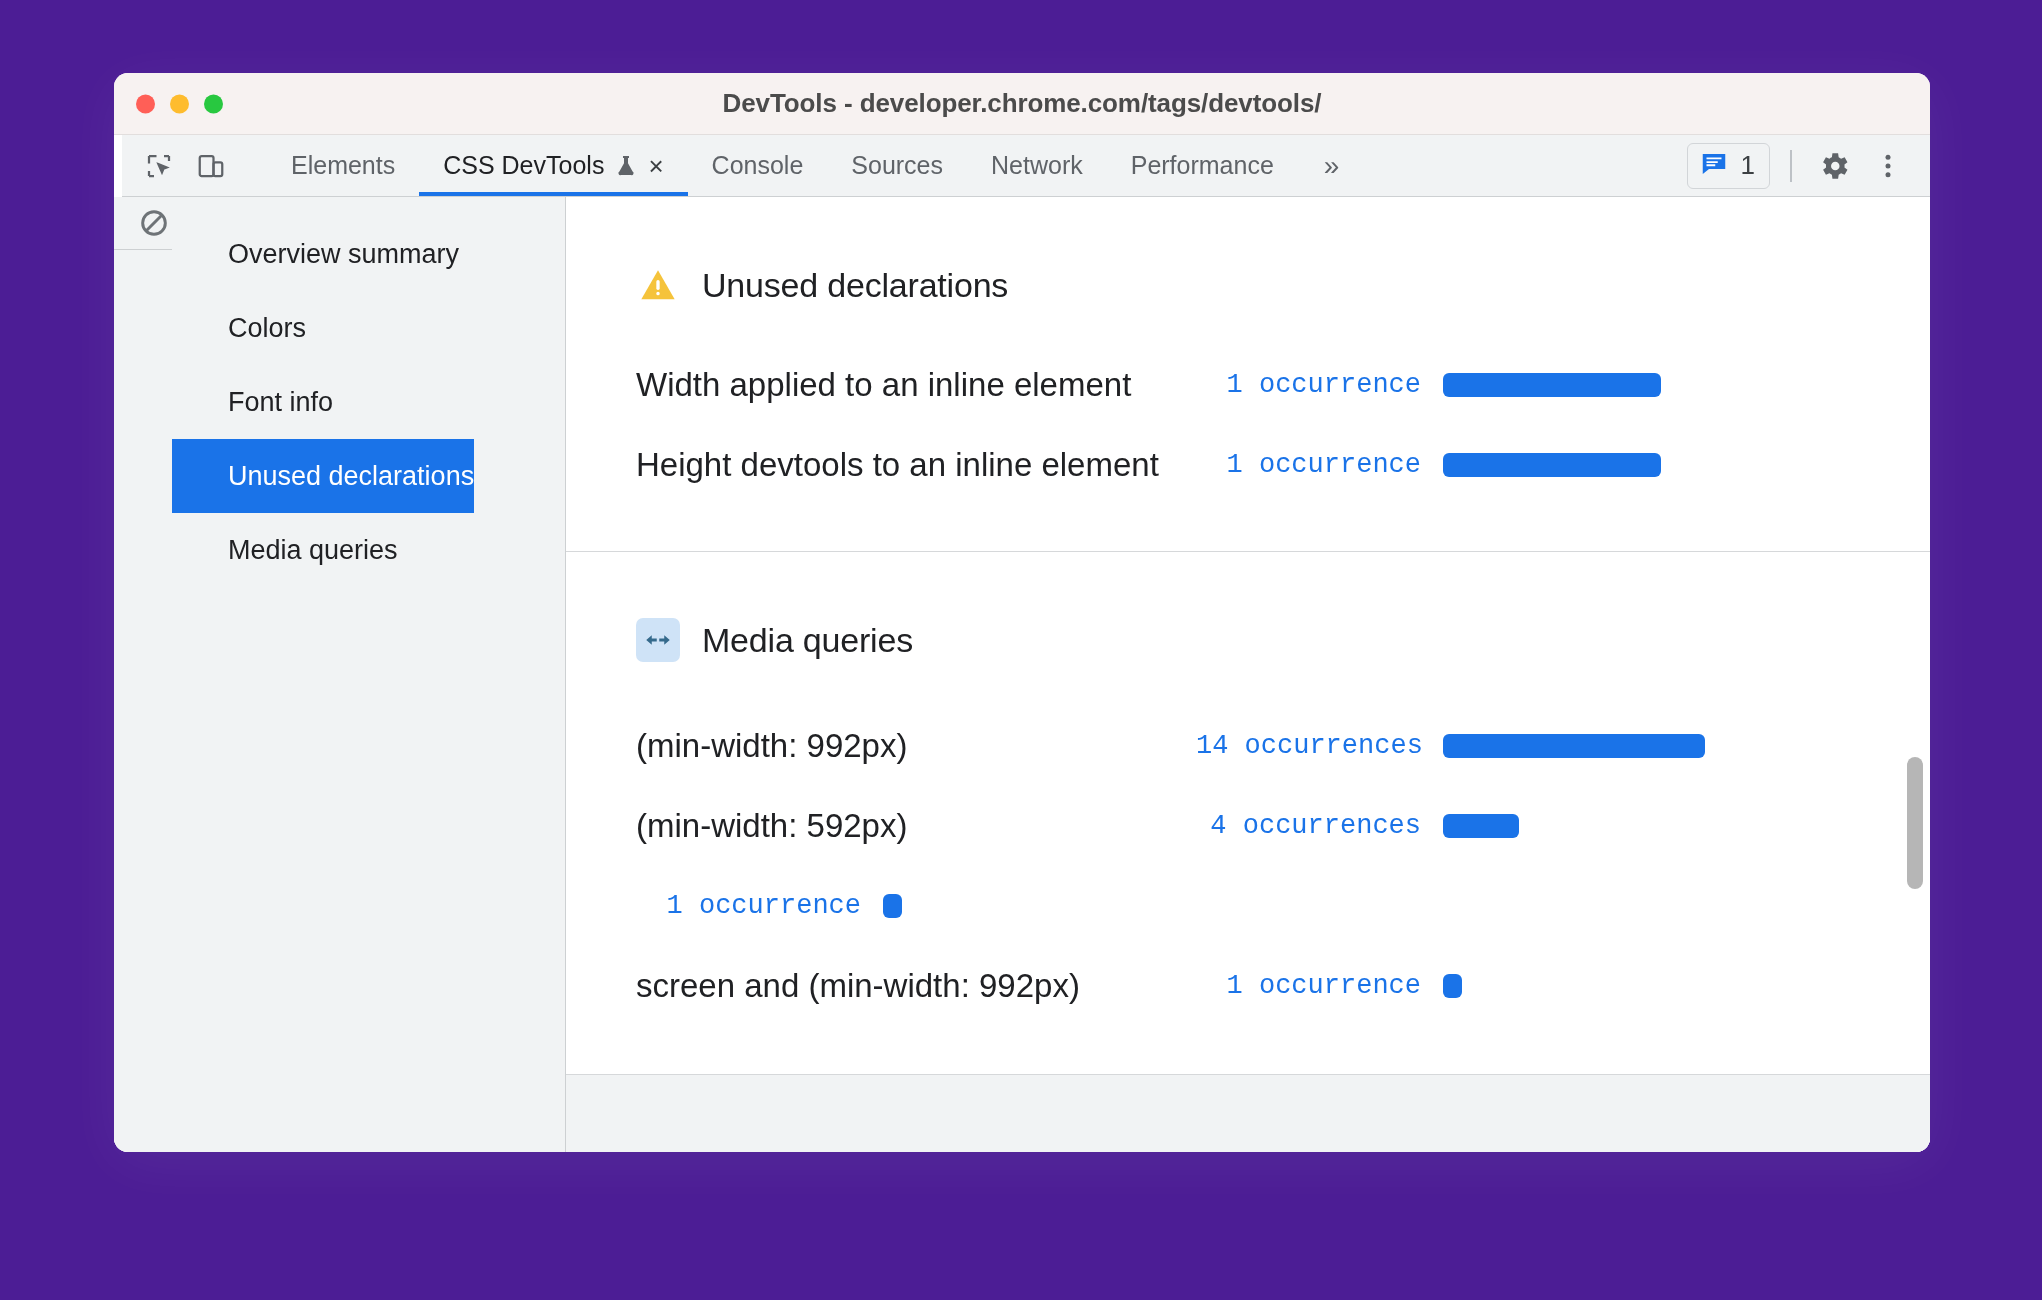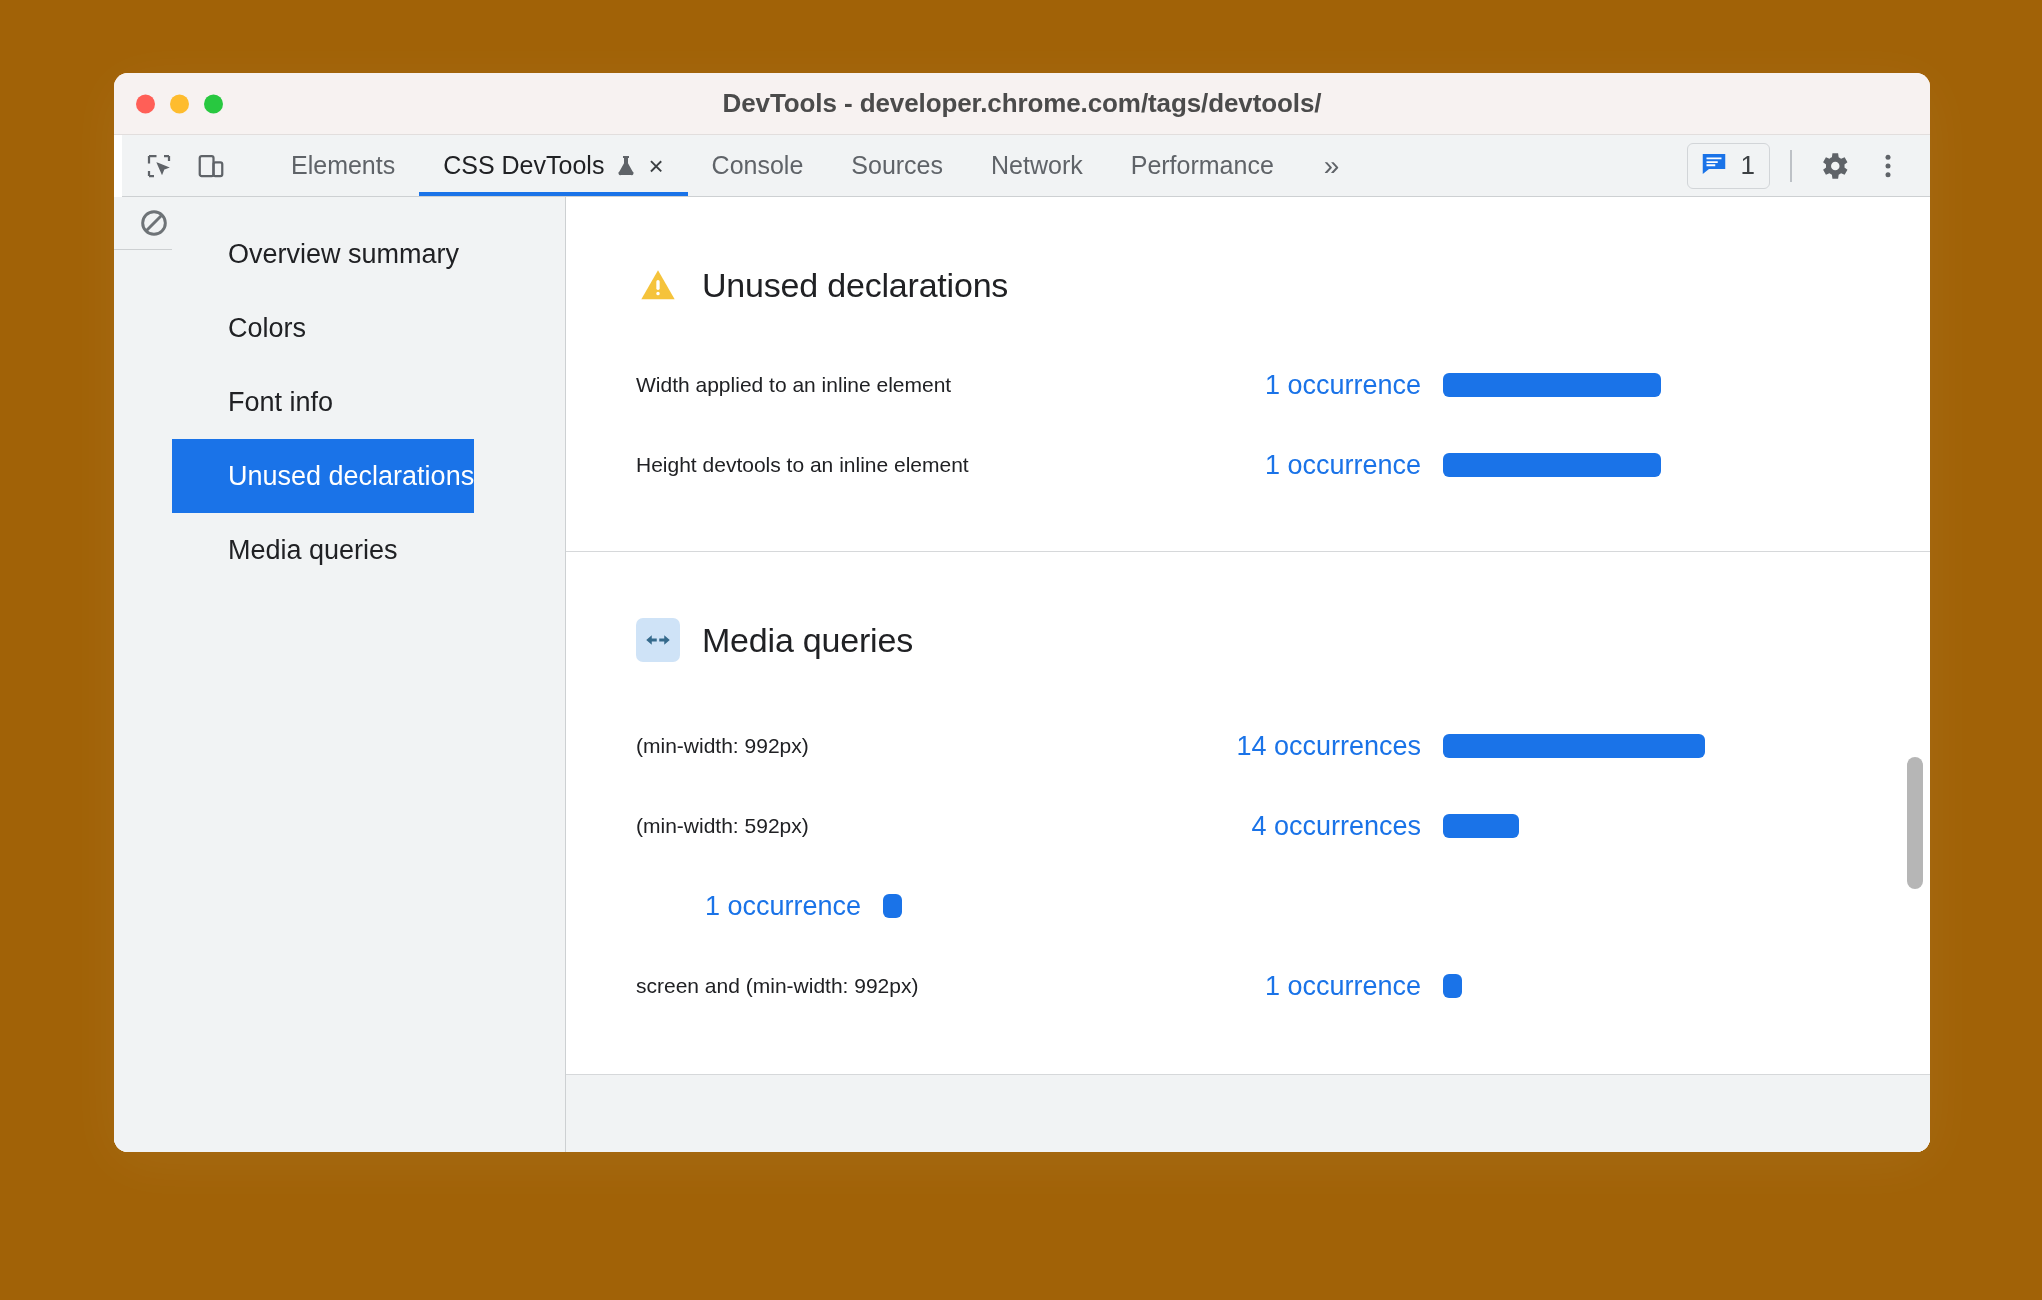--- a/index.html
+++ b/index.html
@@ -9,21 +9,21 @@
     height: 1300px;
     background: #000000;
     font-family: "Liberation Sans", sans-serif;
     overflow: hidden;
   }
 
   .screen {
     position: relative;
     width: 2042px;
     height: 1300px;
-    background: #a16207;
+    background: #4c1d95;
   }
 
   
   .window {
     position: absolute;
     left: 114px;
     top: 73px;
     width: 1816px;
     height: 1079px;
     background: #ffffff;
@@ -236,30 +236,31 @@
 
   .rows { padding: 38px 0 46px 0; }
   .row {
     display: flex;
     align-items: center;
     height: 80px;
     padding-left: 70px;
   }
   .row-label {
     width: 560px;
-    font-size: 21px;
+    font-size: 33px;
     color: #202124;
     white-space: nowrap;
   }
   .row-count {
     width: 225px;
     text-align: right;
     font-size: 27px;
     color: #1a73e8;
     white-space: nowrap;
+    font-family: Liberation Mono, monospace;
   }
   .row-bar-wrap {
     padding-left: 22px;
     display: flex;
     align-items: center;
   }
   .row-bar {
     height: 24px;
     background: #1a73e8;
     border-radius: 6px;

